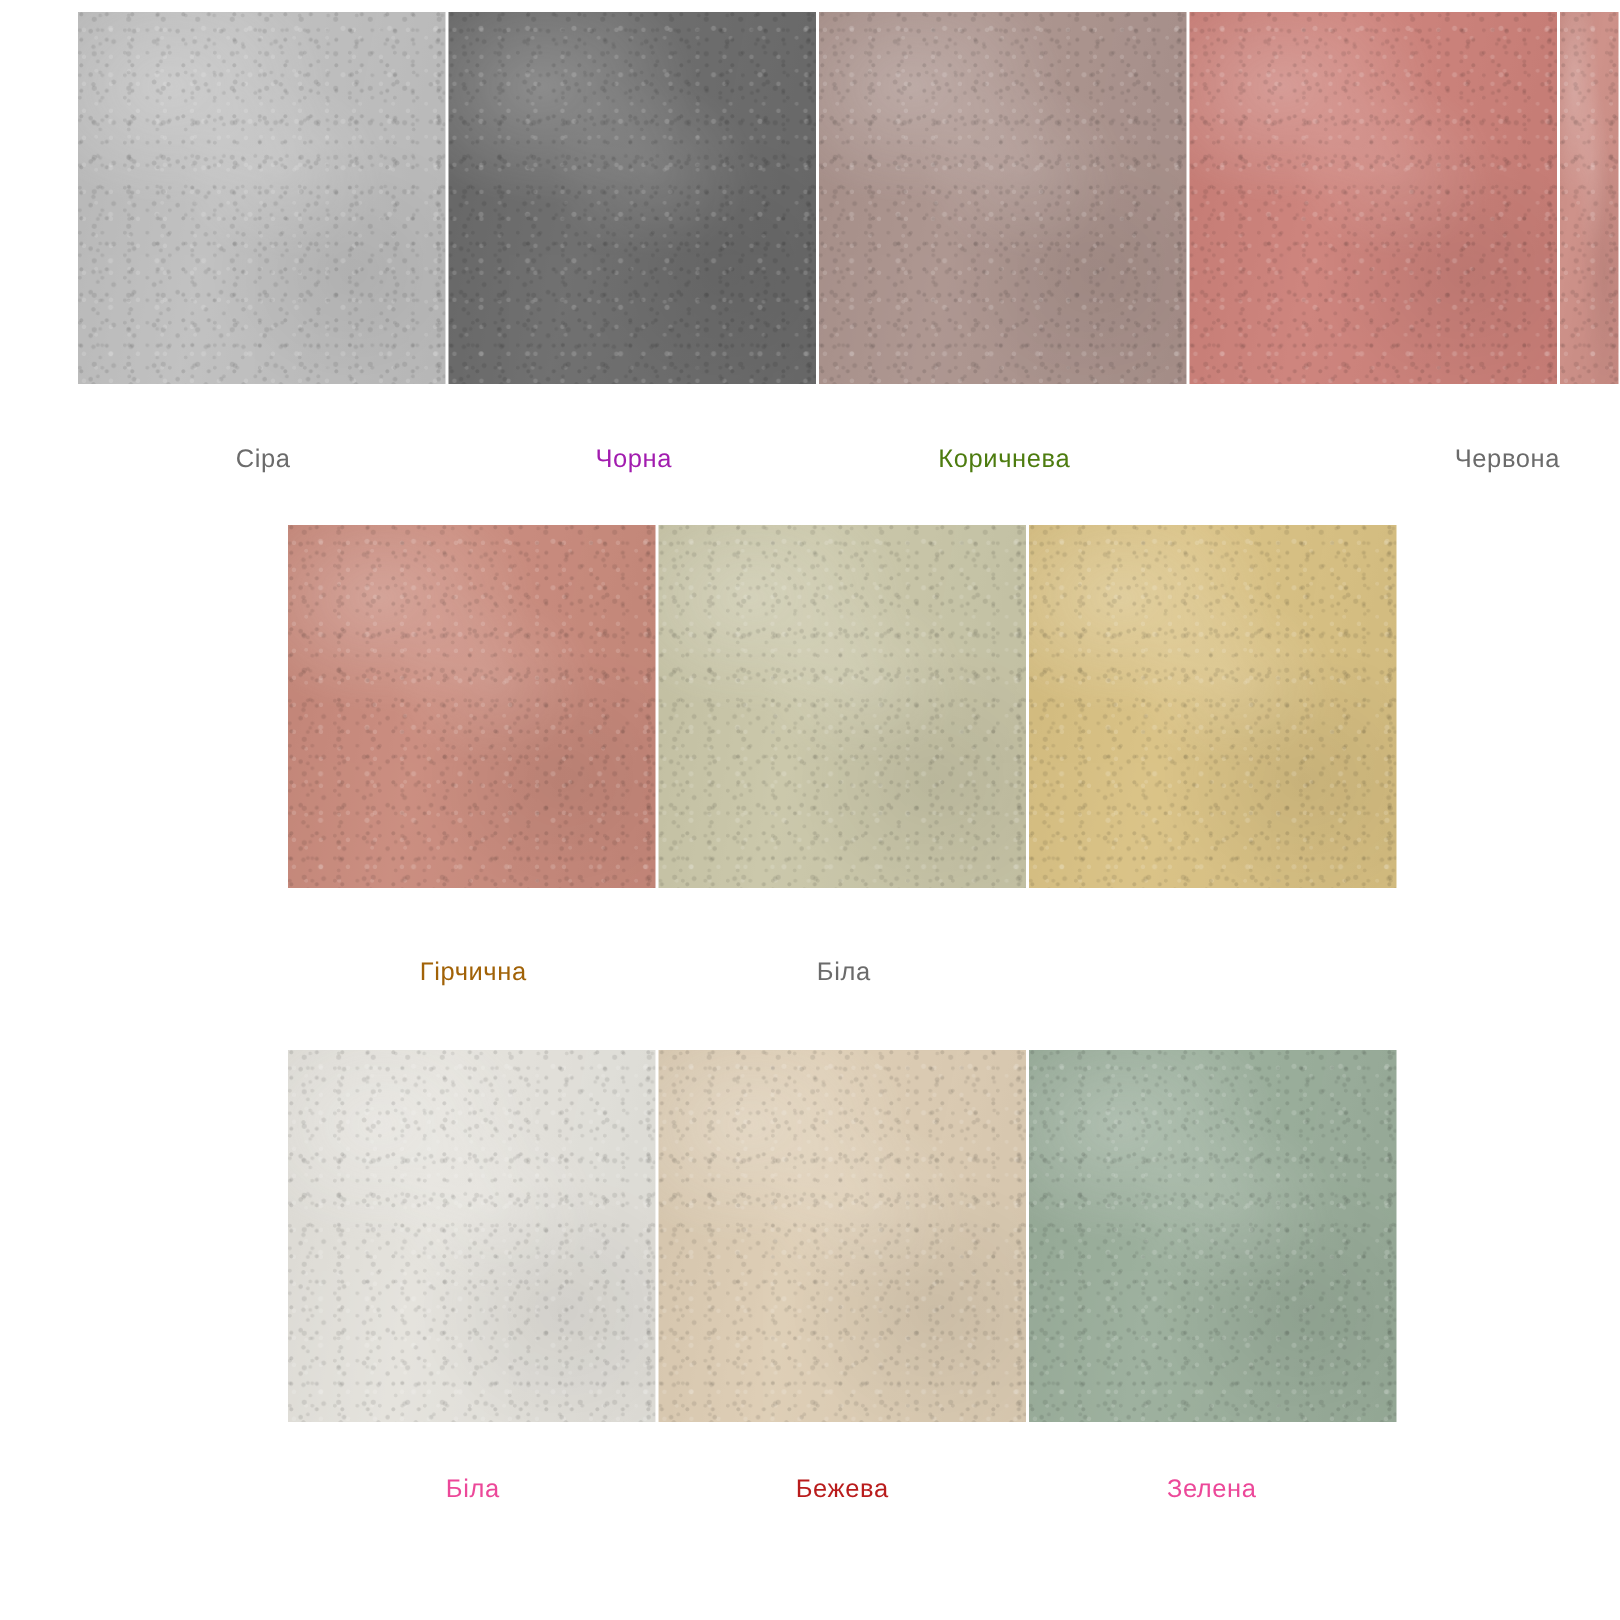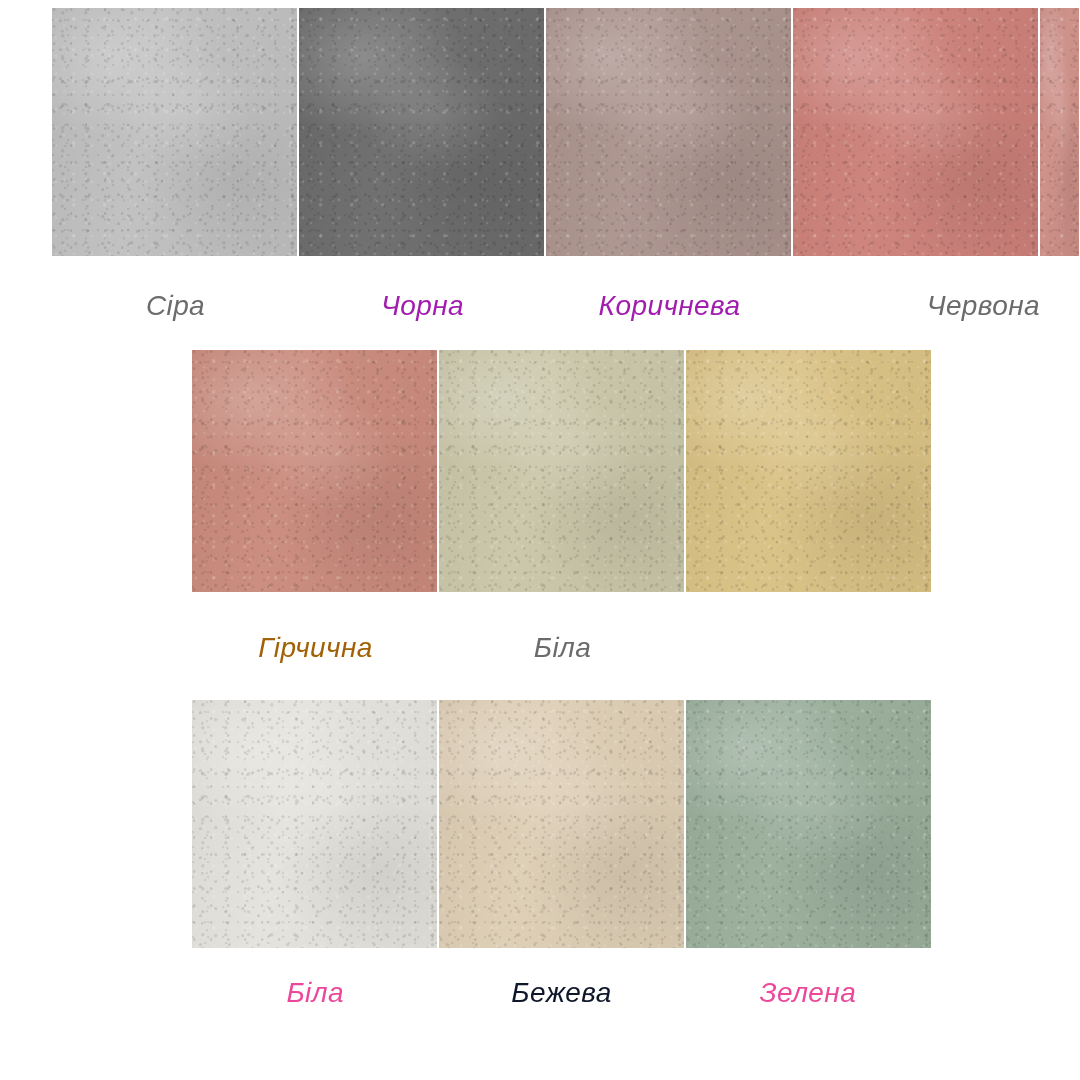--- a/index.html
+++ b/index.html
@@ -106,26 +106,25 @@
     display: flex;
   }
   #labels-1 { left: 52px;  top: 292px; width: 988px; }
   #labels-2 { left: 192px; top: 634px; width: 739px; }
   #labels-3 { left: 192px; top: 979px; width: 739px; }
 
   .swatch-label {
     width: 247px;
     text-align: center;
     font-family: "Liberation Sans", sans-serif;
-    font-size: 28px;
+    font-size: 17px;
     line-height: 28px;
     letter-spacing: .4px;
     color: #6b6b6b;
     white-space: nowrap;
-    font-style: italic;
   }
   #labels-1 .swatch-label:last-child { width: 247px; }
 </style>
 </head>
 <body style="background: rgb(255, 255, 255);">
 
 <div class="palette">
 
   <div class="swatch-row" id="row-1">
     <div class="swatch" style="background-color: rgb(191, 191, 191);">
@@ -146,21 +145,21 @@
     </div>
     <div class="swatch clipped" style="background-color: rgb(204, 142, 134);">
       <div class="mottle"></div>
       <div class="grain"></div>
     </div>
   </div>
 
   <div class="label-row" id="labels-1">
     <div class="swatch-label" style="color: rgb(107, 107, 107);">Сіра</div>
     <div class="swatch-label" style="color: #a21caf;">Чорна</div>
-    <div class="swatch-label" style="color: #a21caf;">Коричнева</div>
+    <div class="swatch-label" style="color: #4d7c0f;">Коричнева</div>
     <div class="swatch-label" style="color: rgb(107, 107, 107); text-align: right;">Червона</div>
   </div>
 
   <div class="swatch-row" id="row-2">
     <div class="swatch" style="background-color: rgb(201, 138, 124);">
       <div class="mottle"></div>
       <div class="grain"></div>
     </div>
     <div class="swatch" style="background-color: rgb(201, 198, 168);">
       <div class="mottle"></div>
@@ -187,17 +186,17 @@
       <div class="grain"></div>
     </div>
     <div class="swatch" style="background-color: rgb(154, 174, 155);">
       <div class="mottle"></div>
       <div class="grain"></div>
     </div>
   </div>
 
   <div class="label-row" id="labels-3">
     <div class="swatch-label" style="color: #ec4899;">Біла</div>
-    <div class="swatch-label" style="color: #0f172a;">Бежева</div>
+    <div class="swatch-label" style="color: #b91c1c;">Бежева</div>
     <div class="swatch-label" style="color: #ec4899;">Зелена</div>
   </div>
 
 </div>
 
 </body></html>

